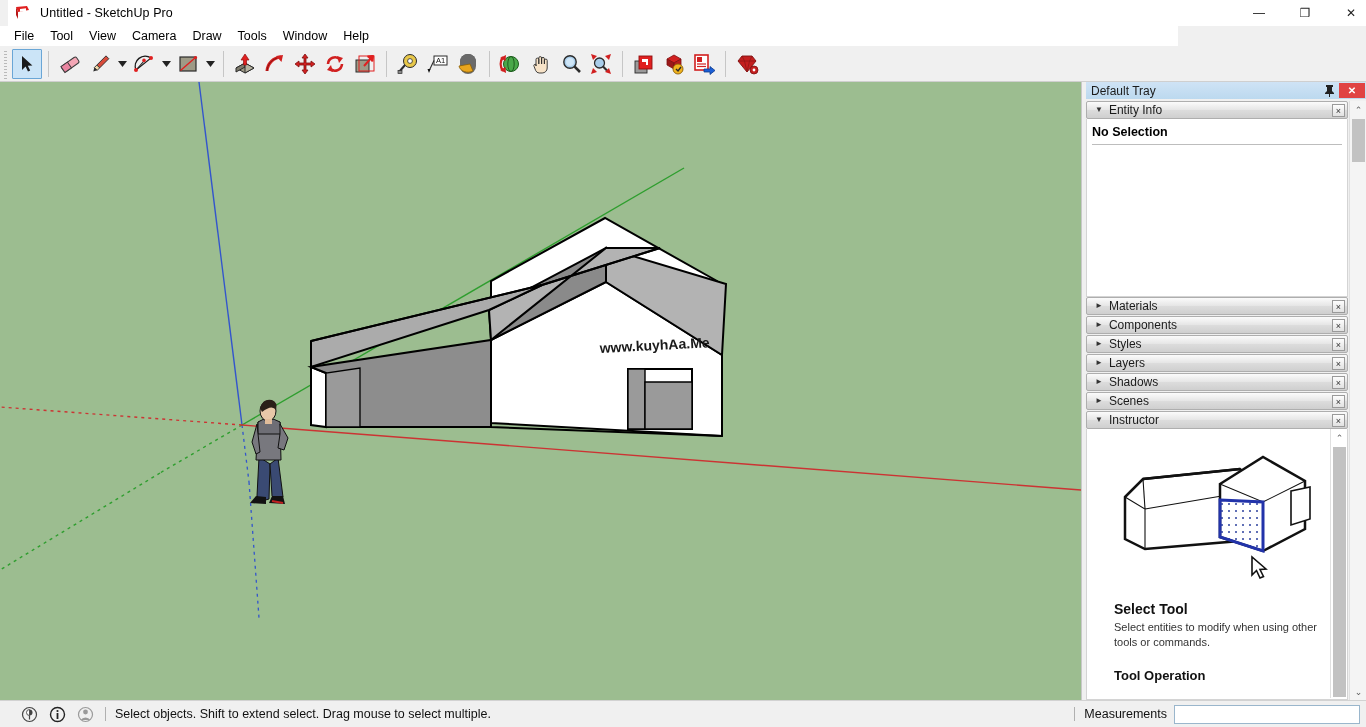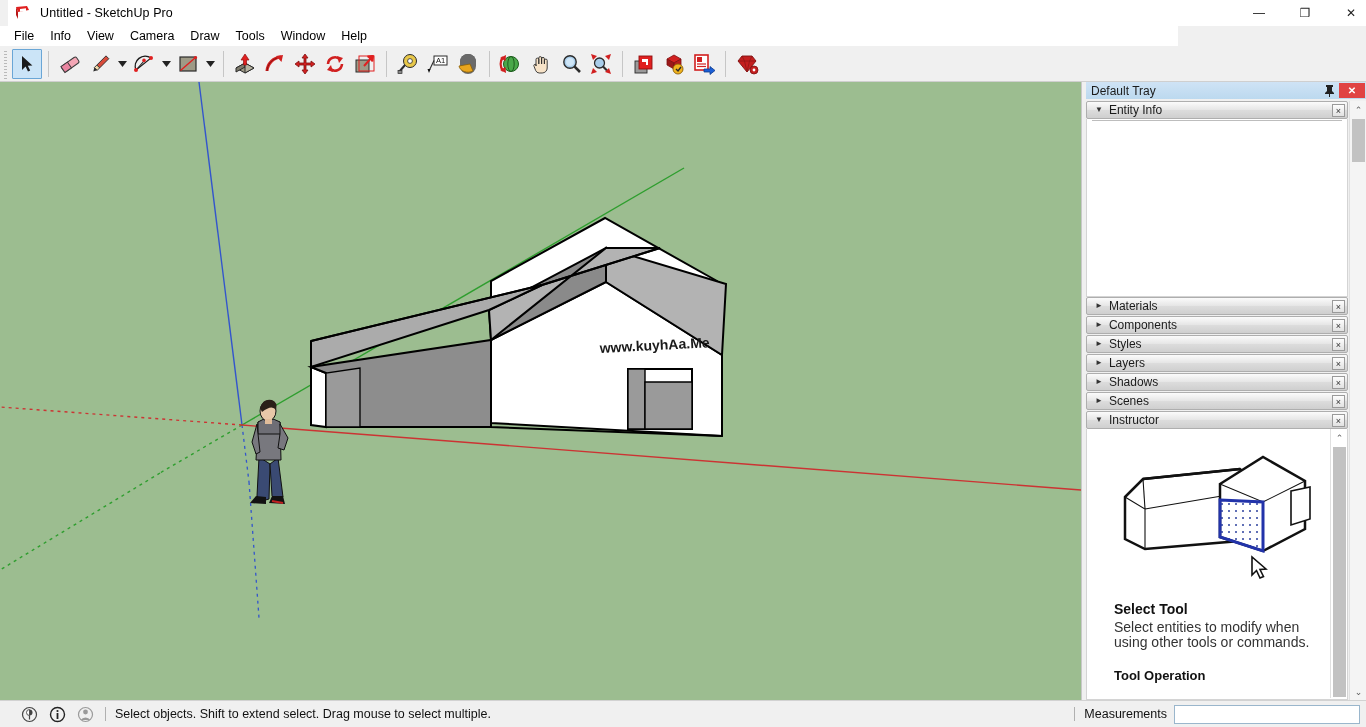--- a/index.html
+++ b/index.html
@@ -94,21 +94,21 @@
   }
   .panel-body {
     position: absolute; left: 4px; background: #fff; border: 1px solid #d4d4d4; border-top: none;
   }
 
   .entity-empty { font-size: 12.5px; font-weight: bold; color: #000; padding: 6px 5px 4px 5px; }
   .entity-rule { height:1px; background:#bdbdbd; margin: 1px 5px 0 5px; }
 
   
   .instr-title { font-size: 14px; font-weight: bold; color: #111; }
-  .instr-desc { font-size: 14px; color: #333; line-height: 15px; }
+  .instr-desc { font-size: 11px; color: #333; line-height: 15px; }
   .instr-sub { font-size: 13px; font-weight: bold; color: #111; }
 
   
   .vscroll { position: absolute; background: #f4f4f4; border-left: 1px solid #e0e0e0; width: 17px; }
   .vscroll .thumb { position:absolute; left:2px; width:13px; background:#c2c2c2; }
   .vscroll .arr { position:absolute; left:0; width:17px; height:17px; display:flex; align-items:center; justify-content:center; font-size:9px; color:#5a5a5a; }
 
   
   .statusbar {
     position: absolute; top: 700px; left: 0; width: 1366px; height: 27px;
@@ -140,21 +140,21 @@
     <span class="title">Untitled - SketchUp Pro</span>
     <div class="wincontrols">
       <div>—</div>
       <div>❐</div>
       <div class="closebtn">✕</div>
     </div>
   </div>
 
   <div class="menubar">
     <span class="mi">File</span>
-    <span class="mi">Info</span>
+    <span class="mi">Tool</span>
     <span class="mi">View</span>
     <span class="mi">Camera</span>
     <span class="mi">Draw</span>
     <span class="mi">Tools</span>
     <span class="mi">Window</span>
     <span class="mi">Help</span>
   </div>
 
   <div class="toolbar">
     <div class="grip"></div>
@@ -438,20 +438,21 @@
       </span>
       <span class="tray-close">✕</span>
     </div>
 
     <div class="panel-bar" style="top:19px;">
       <span class="tri">▼</span>
       <span class="lbl">Entity Info</span>
       <span class="panel-x">×</span>
     </div>
     <div class="panel-body" style="top:37px; width:262px; height:178px;">
+      <div class="entity-empty">No Selection</div>
       <div class="entity-rule"></div>
     </div>
 
     <div class="panel-bar" style="top:215px;">
       <span class="tri">►</span>
       <span class="lbl">Materials</span>
       <span class="panel-x">×</span>
     </div>
     <div class="panel-bar" style="top:234px;">
       <span class="tri">►</span>

